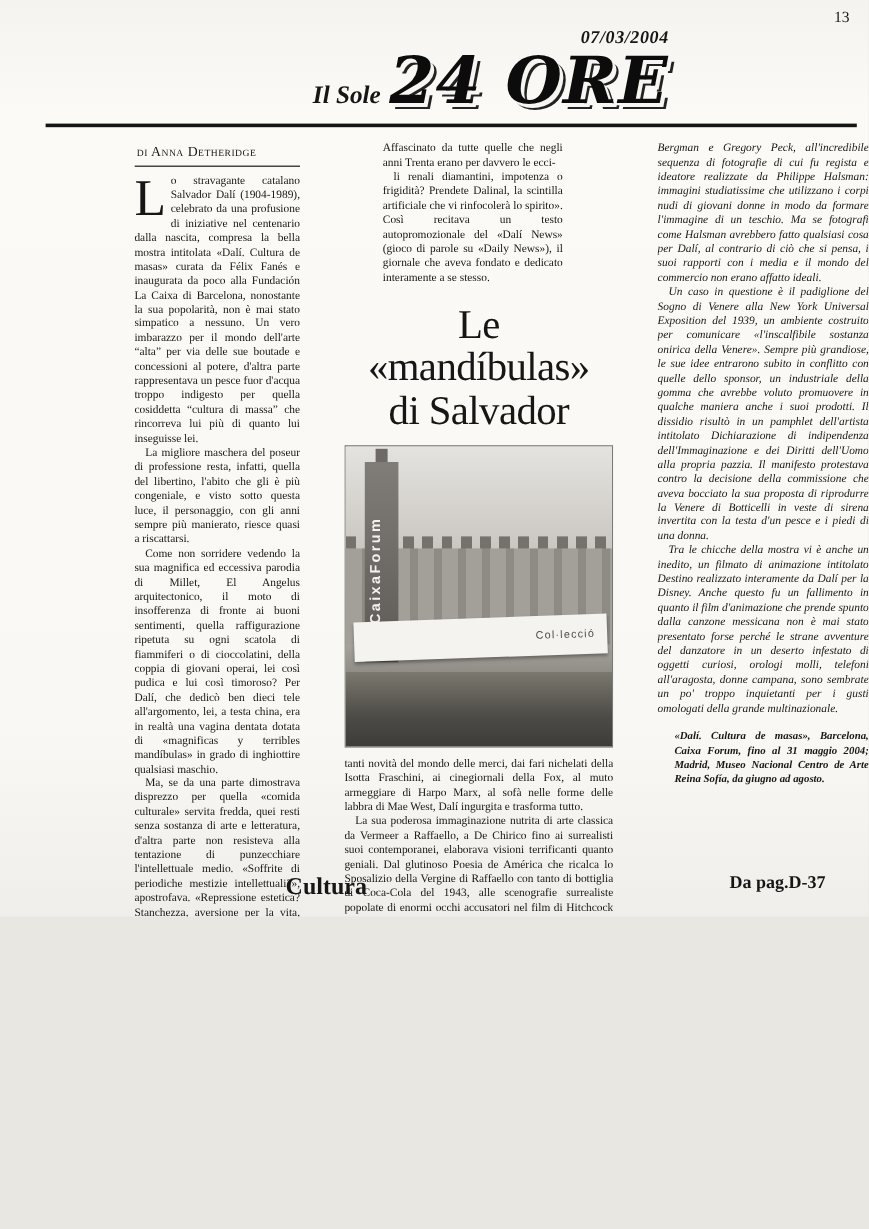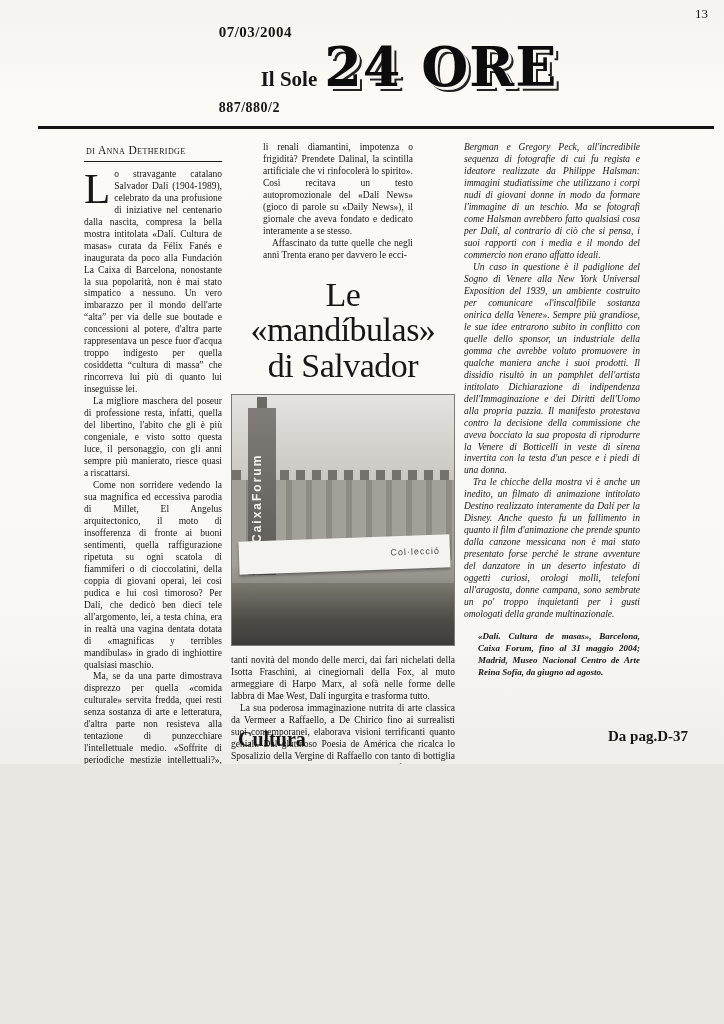--- a/index.html
+++ b/index.html
@@ -5,38 +5,38 @@
   * { box-sizing: border-box; }
   html, body { margin: 0; padding: 0; background: #e9e7e2; }
   .page {
     width: 724px; height: 764px; margin: 0 auto; position: relative; overflow: hidden;
     background: linear-gradient(180deg, #f4f3ef 0%, #fbfaf6 12%, #f9f8f4 80%, #efeeea 100%);
     font-family: "Liberation Serif", serif; color: #161616;
   }
   .page-number { position: absolute; top: 6px; right: 16px; font-size: 13px; }
 
   
-  .masthead { width: fit-content; margin: 0 auto; position: relative; left: 26px; padding-top: 24px; text-align: left; }
+  .masthead { width: fit-content; margin: 0 auto; position: relative; left: 26px; padding-top: 24px; text-align: right; font-style: italic; }
   .date { font-weight: bold; font-size: 15px; letter-spacing: .5px; }
   .logo-row { display: flex; align-items: baseline; justify-content: center; gap: 7px; margin-top: 1px; margin-left: 42px; }
   .logo-small { font-size: 21px; font-weight: bold; }
   .logo-big {
     font-family: "DejaVu Serif", serif; font-weight: bold; font-size: 54px; line-height: .95;
     letter-spacing: 1px; color: #0c0c0c;
     text-shadow: 3px 3px 0 #f6f5f1, 5px 5px 0 #232323;
   }
   .code { font-weight: bold; font-size: 14px; margin-top: 7px; letter-spacing: .5px; }
   .rule { height: 3px; background: #141414; margin: 10px 10px 0 38px; }
 
   
   .article {
     display: flex; gap: 9px; padding: 13px 84px 0 84px; height: 818px; overflow: hidden;
     font-size: 9.5px; line-height: 1.26; text-align: justify;
   }
-  .col { overflow: hidden; }
+  .col { overflow: hidden; margin-left: 28px; }
   .col-left  { width: 138px; flex: none; }
   .col-mid   { width: 224px; flex: none; }
   .col-right { width: 176px; flex: none; font-style: italic; }
   .col p { margin: 0; }
   .col p + p { text-indent: 9px; }
 
   .byline {
     font-size: 11.5px; font-variant: small-caps; letter-spacing: .4px;
     border-bottom: 1.5px solid #1a1a1a; padding: 1px 0 3px 2px; margin-bottom: 7px; text-align: left;
   }
@@ -86,39 +86,38 @@
 <div class="page">
 
   <div class="page-number">13</div>
 
   <header class="masthead">
     <div class="date">07/03/2004</div>
     <div class="logo-row">
       <span class="logo-small">Il Sole</span>
       <span class="logo-big">24 ORE</span>
     </div>
-    <div class="code">887/880/2</div>
   </header>
 
   <div class="rule"></div>
 
   <main class="article">
 
     <div class="col col-left">
       <div class="byline">di Anna Detheridge</div>
       <p class="lead">Lo stravagante catalano Salvador Dalí (1904-1989), celebrato da una profusione di iniziative nel centenario dalla nascita, compresa la bella mostra intitolata «Dalí. Cultura de masas» curata da Félix Fanés e inaugurata da poco alla Fundación La Caixa di Barcelona, nonostante la sua popolarità, non è mai stato simpatico a nessuno. Un vero imbarazzo per il mondo dell'arte “alta” per via delle sue boutade e concessioni al potere, d'altra parte rappresentava un pesce fuor d'acqua troppo indigesto per quella cosiddetta “cultura di massa” che rincorreva lui più di quanto lui inseguisse lei.</p>
       <p>La migliore maschera del poseur di professione resta, infatti, quella del libertino, l'abito che gli è più congeniale, e visto sotto questa luce, il personaggio, con gli anni sempre più manierato, riesce quasi a riscattarsi.</p>
       <p>Come non sorridere vedendo la sua magnifica ed eccessiva parodia di Millet, El Angelus arquitectonico, il moto di insofferenza di fronte ai buoni sentimenti, quella raffigurazione ripetuta su ogni scatola di fiammiferi o di cioccolatini, della coppia di giovani operai, lei così pudica e lui così timoroso? Per Dalí, che dedicò ben dieci tele all'argomento, lei, a testa china, era in realtà una vagina dentata dotata di «magnificas y terribles mandíbulas» in grado di inghiottire qualsiasi maschio.</p>
       <p>Ma, se da una parte dimostrava disprezzo per quella «comida culturale» servita fredda, quei resti senza sostanza di arte e letteratura, d'altra parte non resisteva alla tentazione di punzecchiare l'intellettuale medio. «Soffrite di periodiche mestizie intellettuali?», apostrofava. «Repressione estetica? Stanchezza, aversione per la vita, attacchi di depressione maniacali? Mediocrità congenita, imbecillità gelatinosa, calco-</p>
     </div>
 
     <div class="col col-mid">
       <div class="mid-top">
+        <p>Affascinato da tutte quelle che negli anni Trenta erano per davvero le ecci-</p>
         <p>li renali diamantini, impotenza o frigidità? Prendete Dalinal, la scintilla artificiale che vi rinfocolerà lo spirito». Così recitava un testo autopromozionale del «Dalí News» (gioco di parole su «Daily News»), il giornale che aveva fondato e dedicato interamente a se stesso.</p>
-        <p>Affascinato da tutte quelle che negli anni Trenta erano per davvero le ecci-</p>
       </div>
 
       <h1 class="headline">
         <span>Le «mandíbulas»</span><br>
         <span>di Salvador</span>
       </h1>
 
       <div class="photo">
         <div class="photo-sky"></div>
         <div class="photo-crenel"></div>

